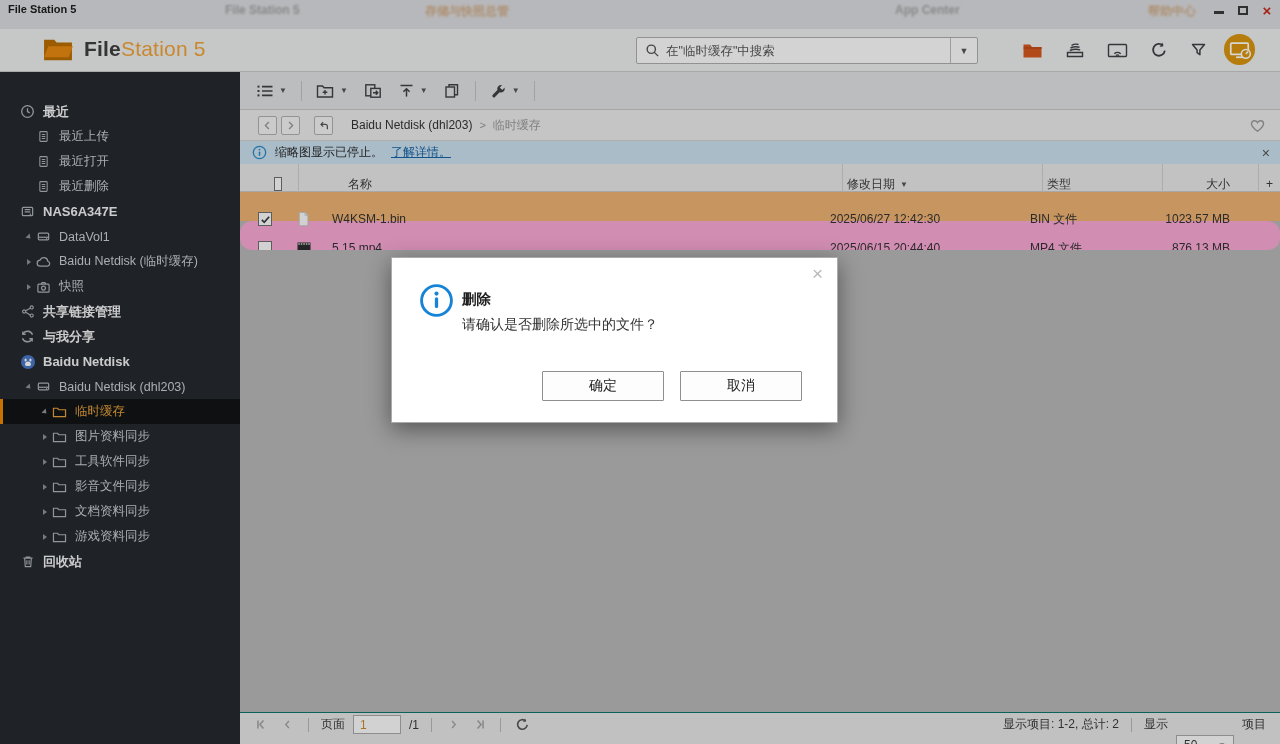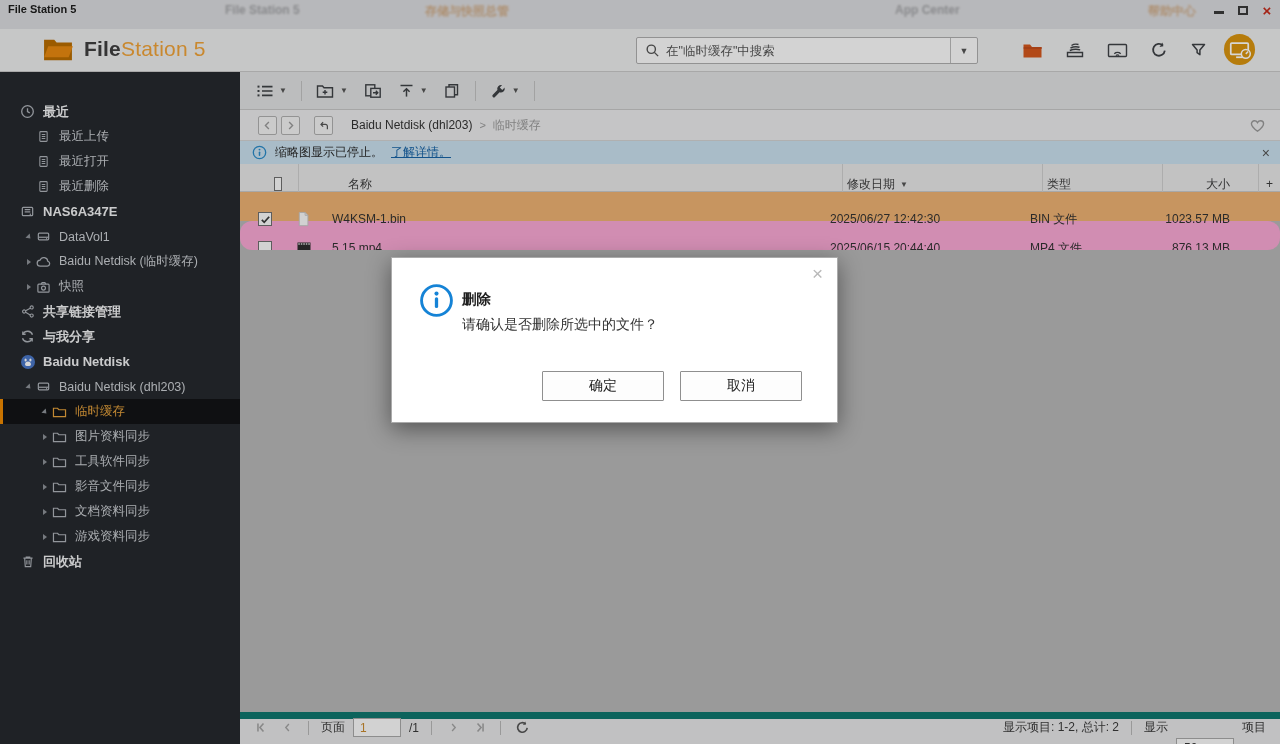--- a/index.html
+++ b/index.html
@@ -78,21 +78,21 @@
   .hcell.center { justify-content:center; padding-left:0; }
 
   .frow { height:29px; flex:0 0 auto; color:#333; cursor:pointer; background:#ededee; }
   .frow.alt { background:#f9a8d4;border-radius:12px; }
   .frow.sel { background:#eeb273; }
   .frow .cell { display:flex; align-items:center; height:14px; padding-left:4px;margin-top:20px; }
   .cb { width:14px; height:14px; border:1px solid #6f6f6f; background:#fbfbfb; display:flex; align-items:center; justify-content:center; margin-left:14px; }
   .gridempty { flex:1 1 auto; background:#b8b8b8; }
 
   
-  .statusbar { height:32px; background:#e6e6e7; border-top:7px solid #0f766e; display:flex; align-items:center; padding:0 14px 8px 12px; gap:8px; flex:0 0 auto; color:#3a3a3a; }
+  .statusbar { height:32px; background:#e6e6e7; border-top:1px solid #0f766e; display:flex; align-items:center; padding:0 14px 8px 12px; gap:8px; flex:0 0 auto; color:#3a3a3a; }
   .pgbtn { display:flex; align-items:center; justify-content:center; width:18px; height:18px; cursor:default; }
   .ssep { width:1px; height:14px; background:#b7b7b7; margin:0 4px; }
   .page-input { width:48px; height:19px; border:1px solid #a8a8a8; background:#fbfbfb; color:#c98a2e; font-size:12px; padding:0 6px; font-family:inherit; }
   .sb-right { margin-left:auto; display:flex; align-items:center; gap:8px; }
   .psize { width:58px; height:20px; border:1px solid #a8a8a8; background:#fbfbfb; display:flex; align-items:center; justify-content:space-between; padding:0 7px; cursor:pointer;margin-top:41px; }
   .psize .dd { font-size:8px; color:#555; }
 
   
   .dim { position:absolute; inset:0; background:rgba(0,0,0,.16); z-index:40; }
   .dialog { position:absolute; left:391px; top:257px; width:447px; height:166px; background:#fff; border:1px solid #ababab; box-shadow:0 6px 22px rgba(0,0,0,.45); z-index:50; }

